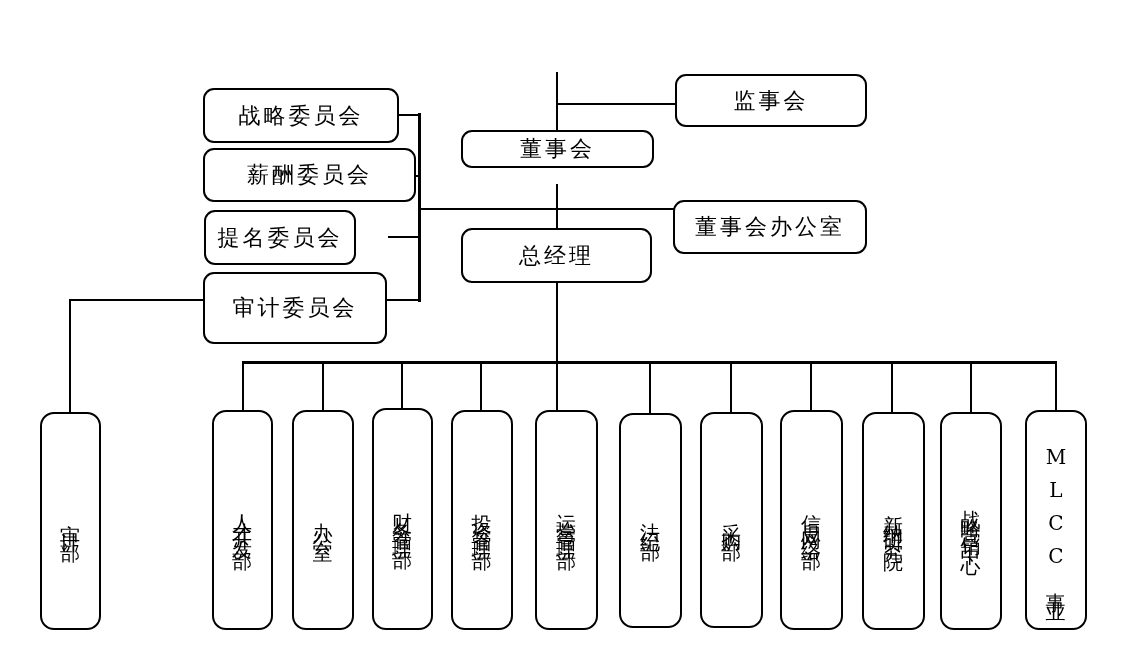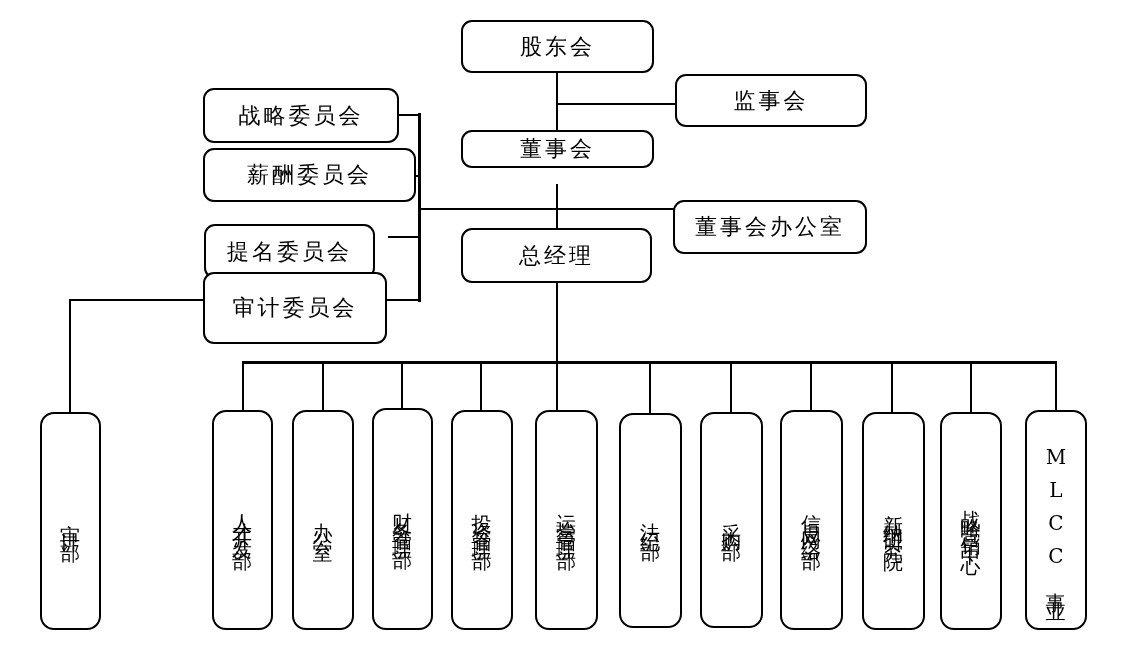--- a/index.html
+++ b/index.html
@@ -75,43 +75,40 @@
   <div class="line" style="left:649px;top:363px;width:2px;height:50px"></div>
   <div class="line" style="left:730px;top:363px;width:2px;height:49px"></div>
   <div class="line" style="left:810px;top:363px;width:2px;height:47px"></div>
   <div class="line" style="left:891px;top:363px;width:2px;height:49px"></div>
   <div class="line" style="left:970px;top:363px;width:2px;height:49px"></div>
   <div class="line" style="left:1055px;top:363px;width:2px;height:47px"></div>
 
   <div class="line" style="left:69px;top:299px;width:134px;height:2px"></div>
   <div class="line" style="left:69px;top:299px;width:2px;height:113px"></div>
 
-  <div class="box" style="left:461px;top:20px;width:193px;height:53px">
-    <span class="lbl">股东会</span>
-  </div>
   <div class="box" style="left:675px;top:74px;width:192px;height:53px">
     <span class="lbl">监事会</span>
   </div>
   <div class="box" style="left:461px;top:130px;width:193px;height:38px">
     <span class="lbl">董事会</span>
   </div>
   <div class="box" style="left:673px;top:200px;width:194px;height:54px">
     <span class="lbl">董事会办公室</span>
   </div>
   <div class="box" style="left:461px;top:228px;width:191px;height:55px">
     <span class="lbl">总经理</span>
   </div>
 
   <div class="box" style="left:203px;top:88px;width:196px;height:55px">
     <span class="lbl">战略委员会</span>
   </div>
   <div class="box" style="left:203px;top:148px;width:213px;height:54px">
     <span class="lbl">薪酬委员会</span>
   </div>
-  <div class="box" style="left:204px;top:224px;width:171px;height:55px">
+  <div class="box" style="left:204px;top:210px;width:152px;height:55px">
     <span class="lbl">提名委员会</span>
   </div>
   <div class="box" style="left:203px;top:272px;width:184px;height:72px">
     <span class="lbl">审计委员会</span>
   </div>
 
   <div class="box vbox" style="left:40px;top:412px;width:61px;height:218px">
     <span class="lbl">审计部</span>
   </div>
 

